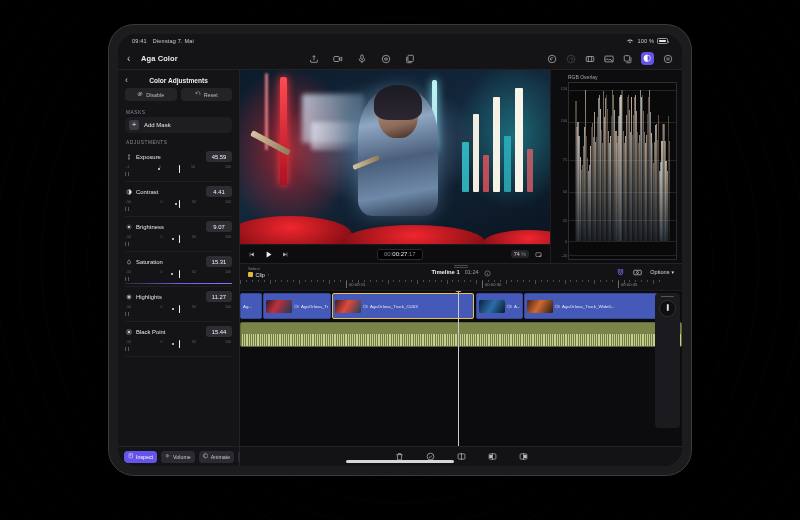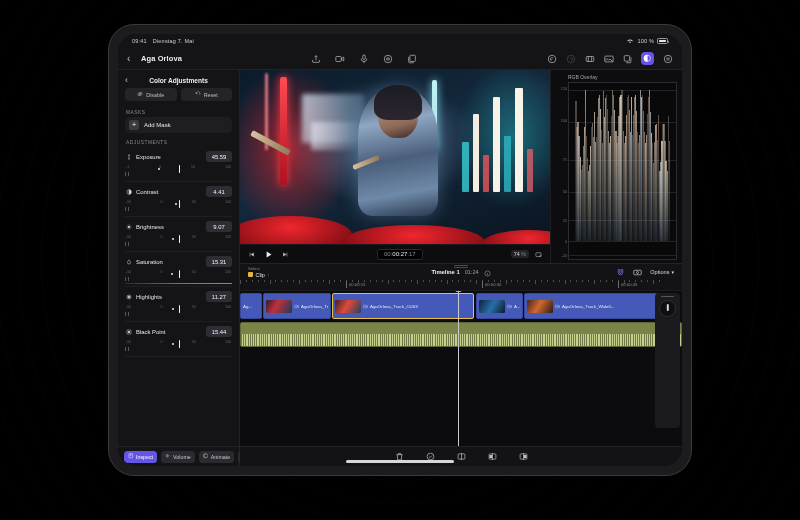--- a/index.html
+++ b/index.html
@@ -263,21 +263,21 @@
           </span>
           <span>100 %</span>
           <span class="batt">
               <i></i>
             </span>
         </div>
       </div>
 
       <div class="topbar">
         <span class="tb-back">‹</span>
-        <span class="tb-title">Aga Orlova</span>
+        <span class="tb-title">Aga Color</span>
         <div class="tb-center">
           <span class="tbicon">
             <svg viewBox="0 0 24 24" fill="none" stroke="currentColor" stroke-width="1.8">
                 <path d="M12 15V4m0 0l-3.5 3.5M12 4l3.5 3.5M4 14v5a1 1 0 001 1h14a1 1 0 001-1v-5"></path>
               </svg>
             </span>
           <span class="tbicon">
             <svg viewBox="0 0 24 24" fill="none" stroke="currentColor" stroke-width="1.8">
                 <rect x="2" y="6" width="13" height="12" rx="2"></rect>
                 <path d="M15 11l6-3.5v9L15 13z"></path>

